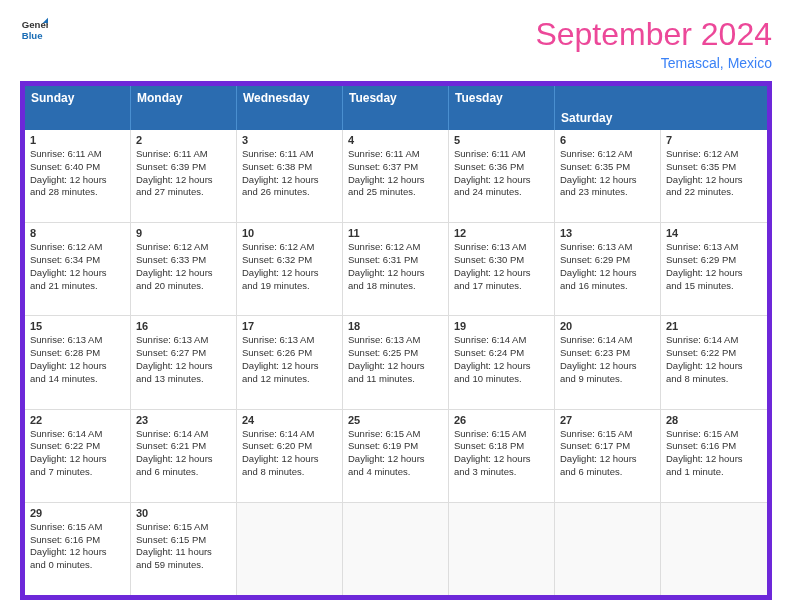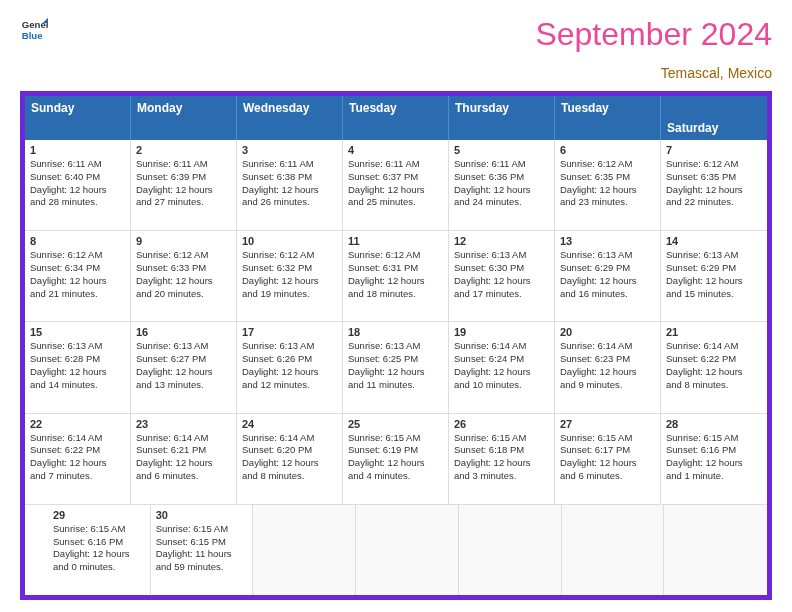--- a/index.html
+++ b/index.html
@@ -35,22 +35,22 @@
     .title-block {
       text-align: right;
     }
     .month-title {
       font-size: 32px;
       color: #ec4899;
       font-weight: normal;
     }
     .location {
       font-size: 14px;
-      color: #a16207;
-      margin-top: 12px;
+      color: #3b82f6;
+      margin-top: 2px;
     }
     .calendar {
       flex: 1;
       display: flex;
       flex-direction: column;
       border: 5px solid #6d28d9;
     }
     .cal-header {
       display: grid;
       grid-template-columns: repeat(7, 1fr);
@@ -68,21 +68,21 @@
       display: flex;
       flex-direction: column;
       flex: 1;
     }
     .cal-row {
       display: grid;
       grid-template-columns: repeat(7, 1fr);
       flex: 1;
       border-bottom: 1px solid #ddd;
     }
-    .cal-row:last-child { border-bottom: none; margin-left: 23px; }
+    .cal-row:last-child { border-bottom: none; }
     .cal-cell {
       border-right: 1px solid #ddd;
       padding: 4px 5px;
       font-size: 9.5px;
       color: #333;
       vertical-align: top;
       min-height: 80px;
     }
     .cal-cell:last-child { border-right: none; }
     .cal-cell.empty { background: #f9f9f9; }
@@ -114,21 +114,20 @@
       <div class="location">Temascal, Mexico</div>
     </div>
   </div>
 
   <div class="calendar">
     <div class="cal-header">
       <div class="cal-header-cell">Sunday</div>
       <div class="cal-header-cell">Monday</div>
       <div class="cal-header-cell">Wednesday</div>
       <div class="cal-header-cell">Tuesday</div>
-      <div class="cal-header-cell">Thursday</div>
       <div class="cal-header-cell">Tuesday</div>
       <div class="cal-header-cell">Saturday</div>
     </div>
     <div class="cal-body">
 
       <div class="cal-row">
         <div class="cal-cell">
           <span class="day-num">1</span>
           <span class="cell-line">Sunrise: 6:11 AM</span>
           <span class="cell-line">Sunset: 6:40 PM</span>

